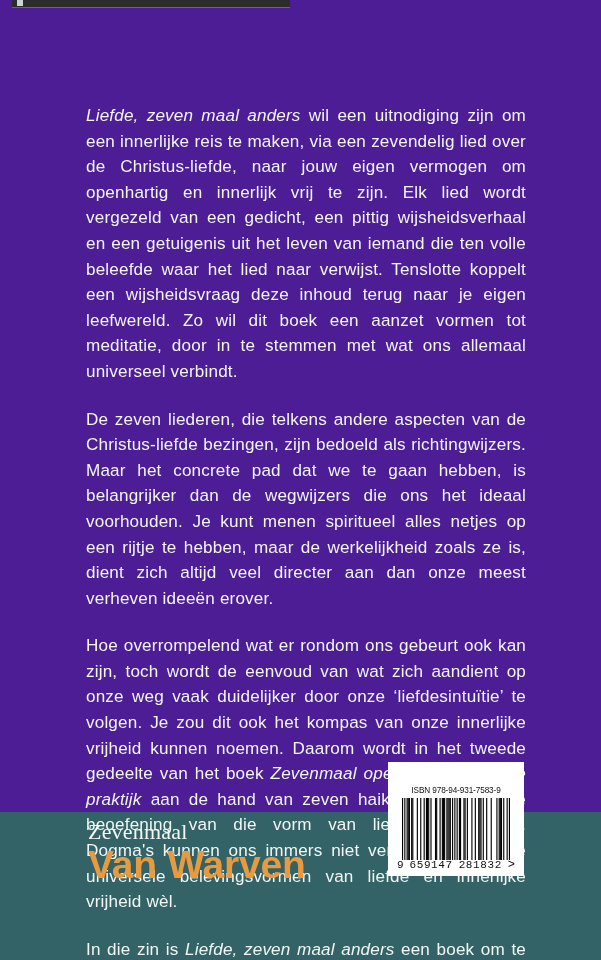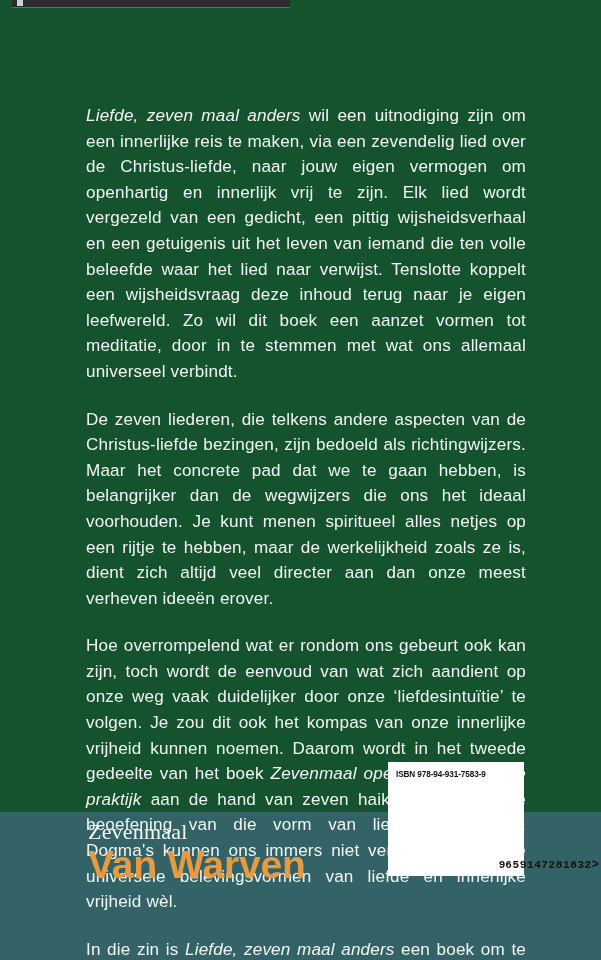--- a/index.html
+++ b/index.html
@@ -10,21 +10,21 @@
     width: 601px;
     height: 960px;
     overflow: hidden;
     background: #336366;
     font-family: "Liberation Sans", sans-serif;
   }
   .cover {
     position: relative;
     width: 601px;
     height: 812px;
-    background: #14532d;
+    background: #4c1d95;
     box-sizing: border-box;
   }
   
   .top-bar {
     position: absolute;
     left: 12px;
     top: 0px;
     width: 278px;
     height: 7px;
     background: #2c2c2c;
@@ -89,23 +89,23 @@
 
   
   .barcode-box {
     position: absolute;
     left: 388px;
     top: 762px;
     width: 136px;
     height: 114px;
     background: #ffffff;
     box-sizing: border-box;
-    padding: 8px 8px 4px 8px;
+    padding: 24px 8px 4px 8px;
     display: flex;
-    font-weight: bold;
+    flex-direction: column;
   }
   .isbn-text {
     text-align: center;
     font-family: "Liberation Sans", sans-serif;
     font-size: 8.2px;
     color: #111111;
     letter-spacing: -0.1px;
     line-height: 10px;
     white-space: nowrap;
   }

